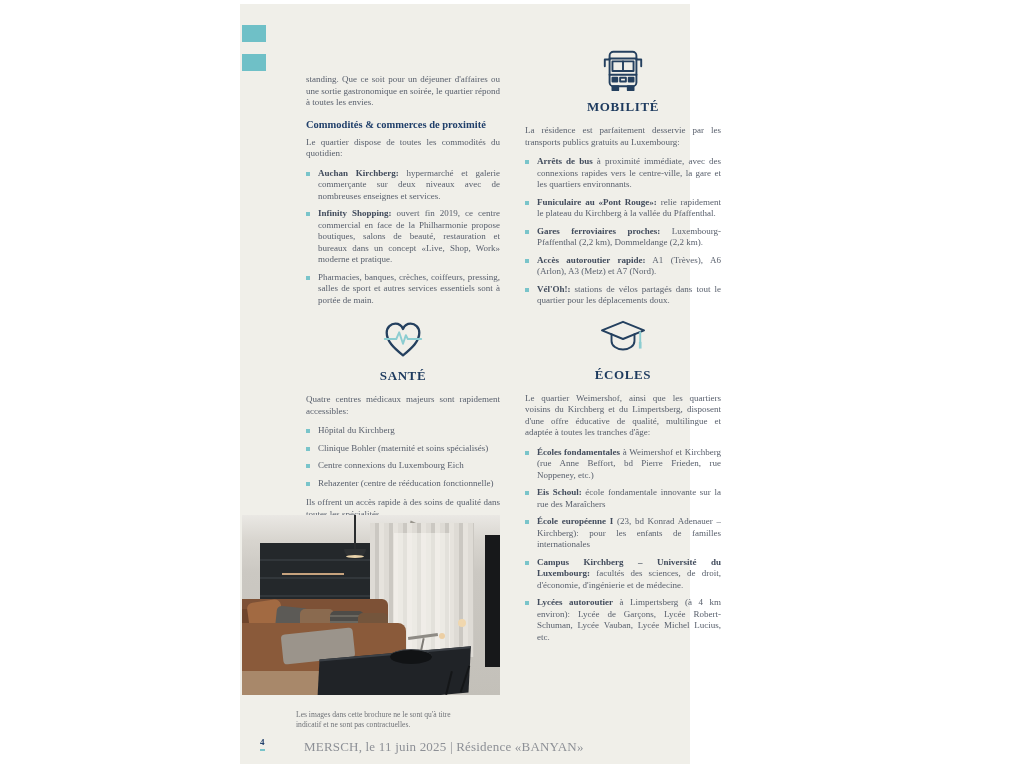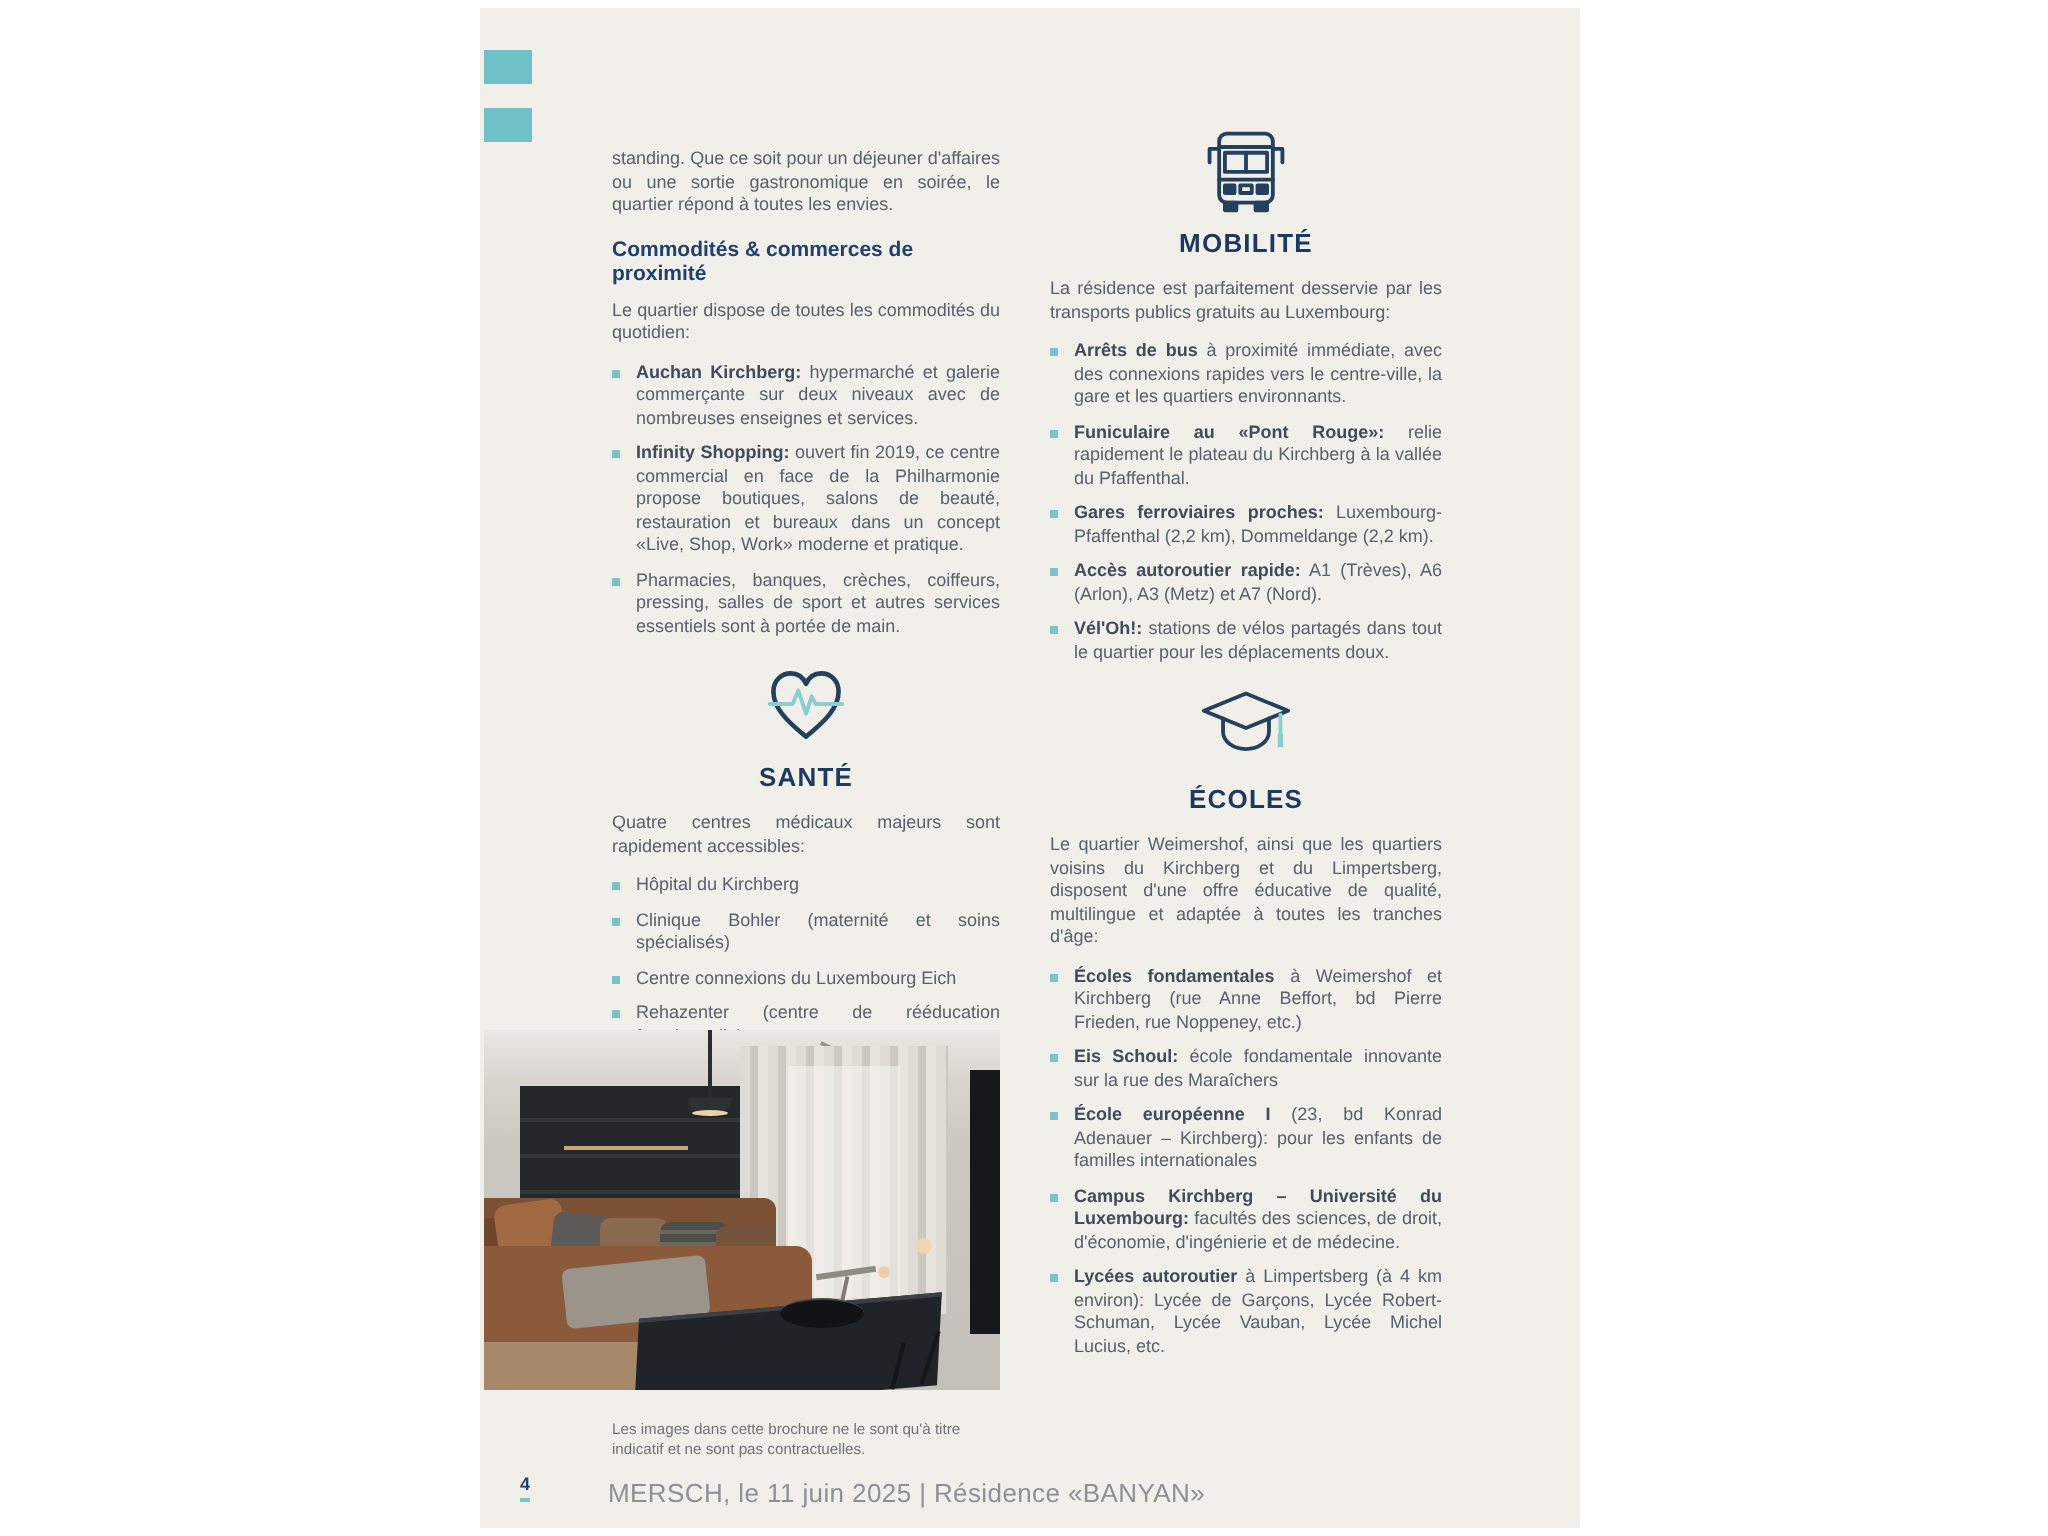--- a/index.html
+++ b/index.html
@@ -1,29 +1,30 @@
 <!DOCTYPE html>
 <html lang="fr"><head>
 <meta charset="utf-8">
 <style>
   html,body{margin:0;padding:0;}
   body{
     width:1024px;height:768px;position:relative;background:#ffffff;
     font-family:"Liberation Sans", sans-serif;overflow:hidden;
   }
   .paper{
-    position:absolute;left:240px;top:4px;width:550px;height:760px;
+    position:absolute;left:240px;top:4px;width:450px;height:760px;
     background:#f0efe9;
+    font-family:Liberation Serif, serif;
   }
   .deco-sq{position:absolute;width:24px;height:17px;background:#6fc0c7;}
   .sq1{left:2px;top:21px;} .sq2{left:2px;top:50px;}
 
   .col{position:absolute;}
   .col-left{left:66px;top:70px;width:194px;}
-  .col-right{left:285px;top:58px;width:196px;}
+  .col-right{left:285px;top:43px;width:196px;}
 
   p.body{font-size:9px;line-height:11.5px;color:#59606d;text-align:justify;margin:0 0 8px;}
   h3.sub{font-size:10.5px;color:#21406b;margin:10px 0 7px;font-weight:bold;}
   ul.blist{list-style:none;margin:0 0 8px;padding:0;}
   ul.blist li{
     position:relative;padding-left:12px;font-size:9px;line-height:11.5px;
     color:#59606d;text-align:justify;margin-bottom:6px;
   }
   ul.blist li::before{content:"";position:absolute;left:0;top:4px;width:4px;height:4px;background:#79c4ca;}
   ul.blist li b{color:#414b5c;}
@@ -64,21 +65,21 @@
     background:repeating-linear-gradient(180deg,#4e4c48 0 4px,#6a675f 4px 6px);}
   .ph-c5{left:116px;top:98px;width:30px;height:22px;background:#74553c;border-radius:5px;}
   .ph-blanket{left:40px;top:116px;width:72px;height:30px;background:#9b948b;border-radius:4px;transform:rotate(-6deg);}
   .ph-floor{left:0;top:156px;width:84px;height:26px;background:#a8886a;}
   .ph-table{left:76px;top:138px;width:152px;height:44px;background:#202327;border-top:2px solid #3b4046;
     transform:rotate(-5deg) skewX(-8deg);}
   .ph-bowl{left:148px;top:134px;width:42px;height:14px;background:#111315;border-radius:50%;border-top:1px solid #43484d;}
   .ph-leg1{left:206px;top:156px;width:2px;height:24px;background:#141618;transform:rotate(14deg);}
   .ph-leg2{left:222px;top:150px;width:2px;height:28px;background:#141618;transform:rotate(18deg);}
 
-  .caption{position:absolute;left:66px;top:698px;width:178px;font-size:7.6px;line-height:10px;color:#6f7277;}
+  .caption{position:absolute;left:56px;top:698px;width:178px;font-size:7.6px;line-height:10px;color:#6f7277;}
 
   .footer{position:absolute;left:0;top:733px;width:100%;height:16px;}
   .pagenum{position:absolute;left:20px;top:0;font-size:9px;font-weight:bold;color:#21406b;
     padding-bottom:2px;border-bottom:2px solid #79c4ca;}
   .meta{position:absolute;left:64px;top:2px;font-size:13px;color:#8d9096;letter-spacing:0.2px;}
 
   svg.icon{stroke:#24405f;fill:none;stroke-width:2;stroke-linejoin:round;stroke-linecap:round;}
 </style>
 </head>
 <body>

